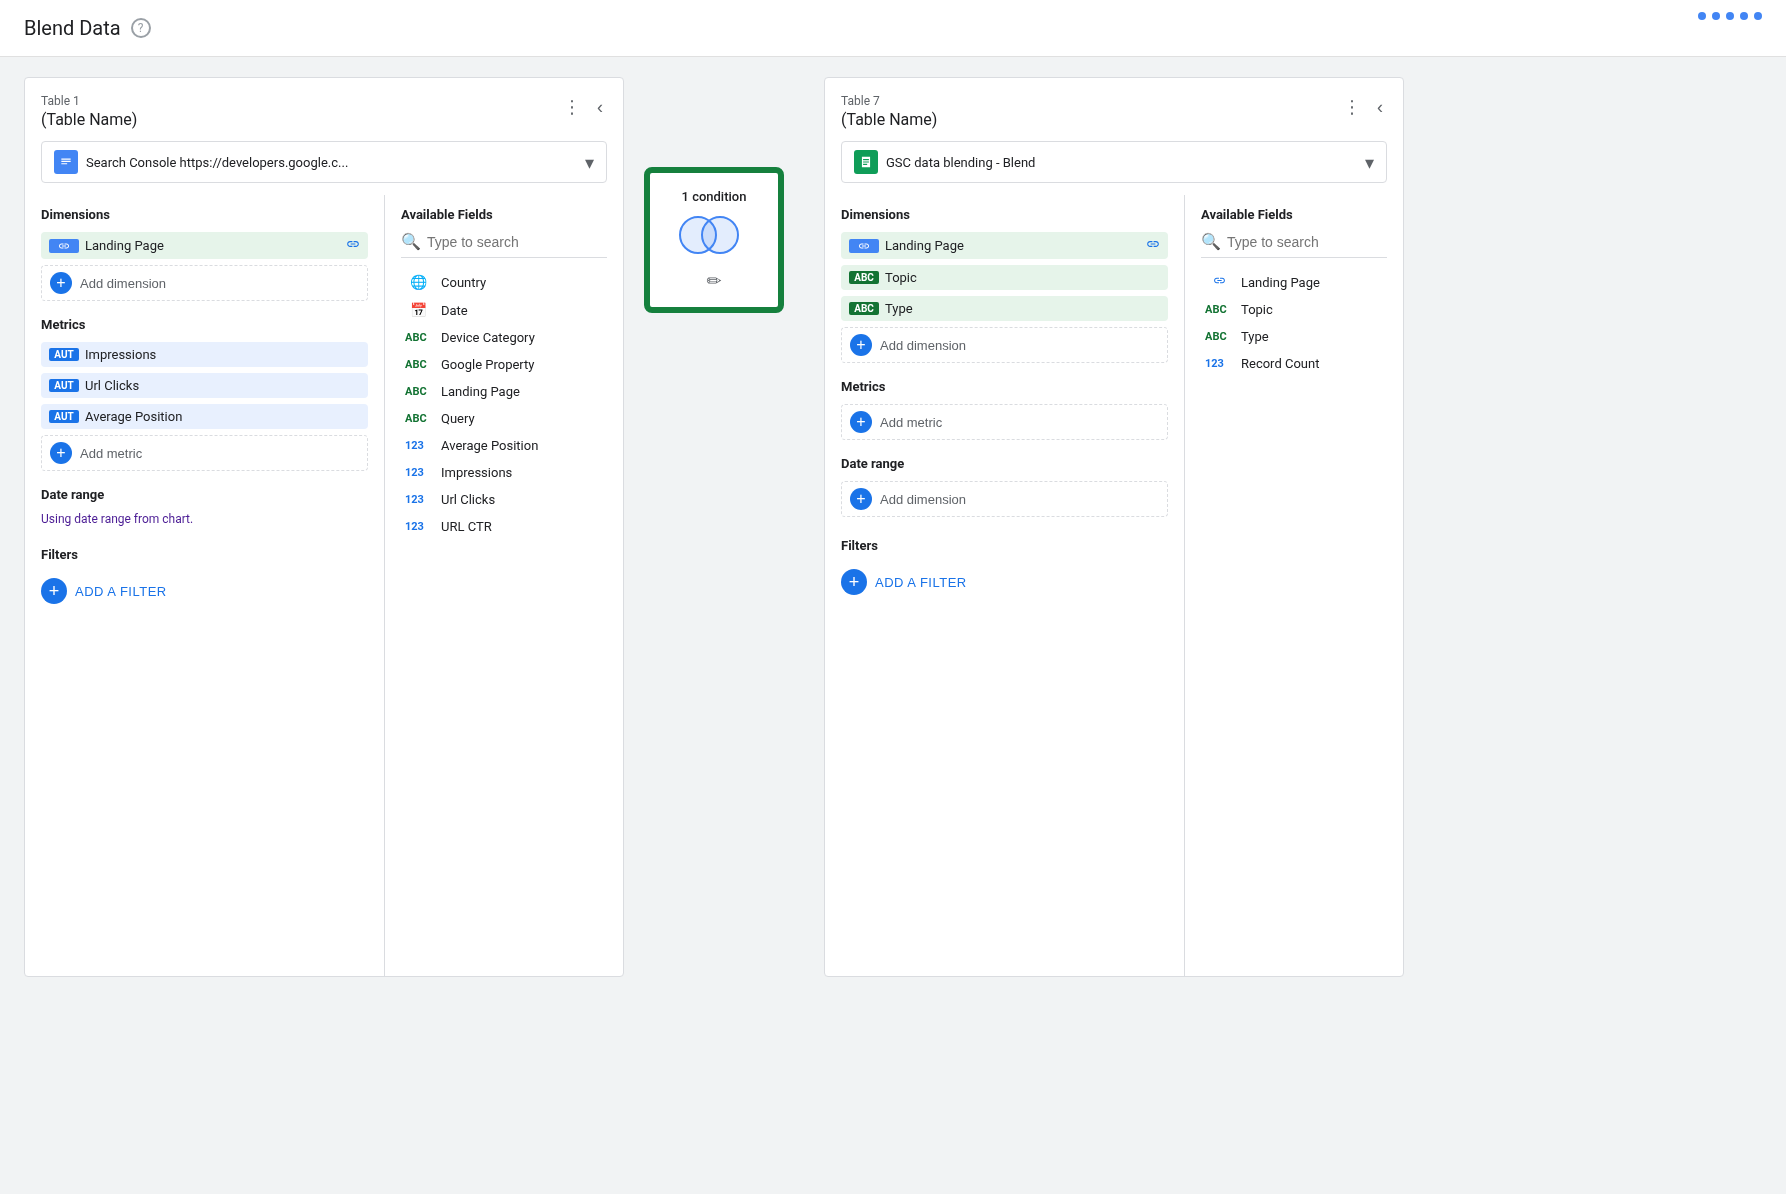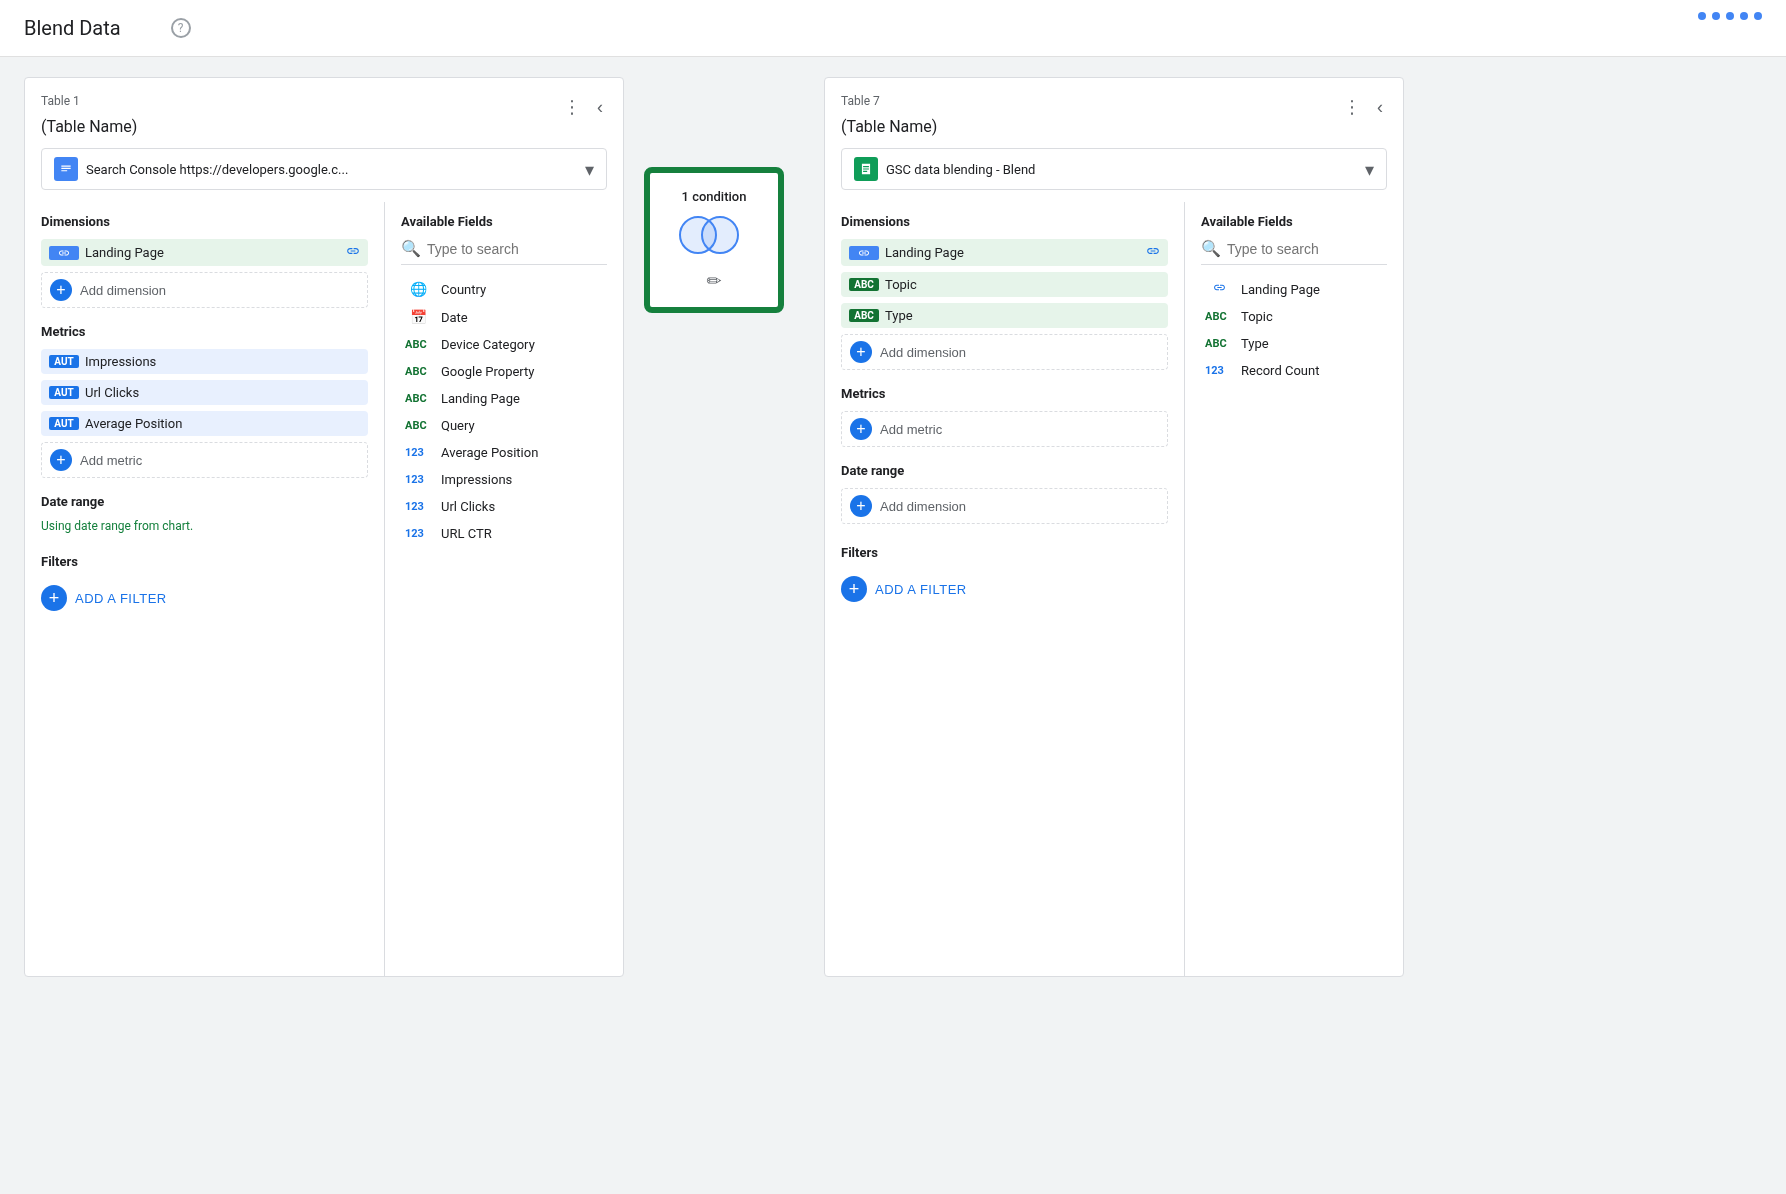--- a/index.html
+++ b/index.html
@@ -13,21 +13,20 @@
     }
 
     
     .header {
       background: #fff;
       padding: 16px 24px;
       display: flex;
       align-items: center;
       border-bottom: 1px solid #e0e0e0;
       position: relative;
-      gap: 40px;
     }
     .header-title {
       font-size: 20px;
       font-weight: 400;
       color: #202124;
       margin-right: 10px;
     }
     .header-help-icon {
       width: 20px;
       height: 20px;
@@ -87,21 +86,21 @@
       align-items: flex-start;
       justify-content: space-between;
     }
     .panel-title-group {
       display: flex;
       flex-direction: column;
     }
     .panel-table-label {
       font-size: 12px;
       color: #5f6368;
-      margin-bottom: 9px;
+      margin-bottom: 2px;
     }
     .panel-table-name {
       font-size: 16px;
       color: #202124;
       font-weight: 400;
       text-align: center;
     }
     .panel-actions {
       display: flex;
       align-items: center;
@@ -308,21 +307,21 @@
       height: 8px;
       border-radius: 50%;
       background: #1a73e8;
     }
     .radio-label {
       font-size: 13px;
       color: #202124;
     }
     .date-range-hint {
       font-size: 12px;
-      color: #15803d;
+      color: #4c1d95;
       margin-top: 6px;
     }
 
     
     .filters-section {
       margin-top: 21px;
     }
     .add-filter-btn {
       display: flex;
       align-items: center;

